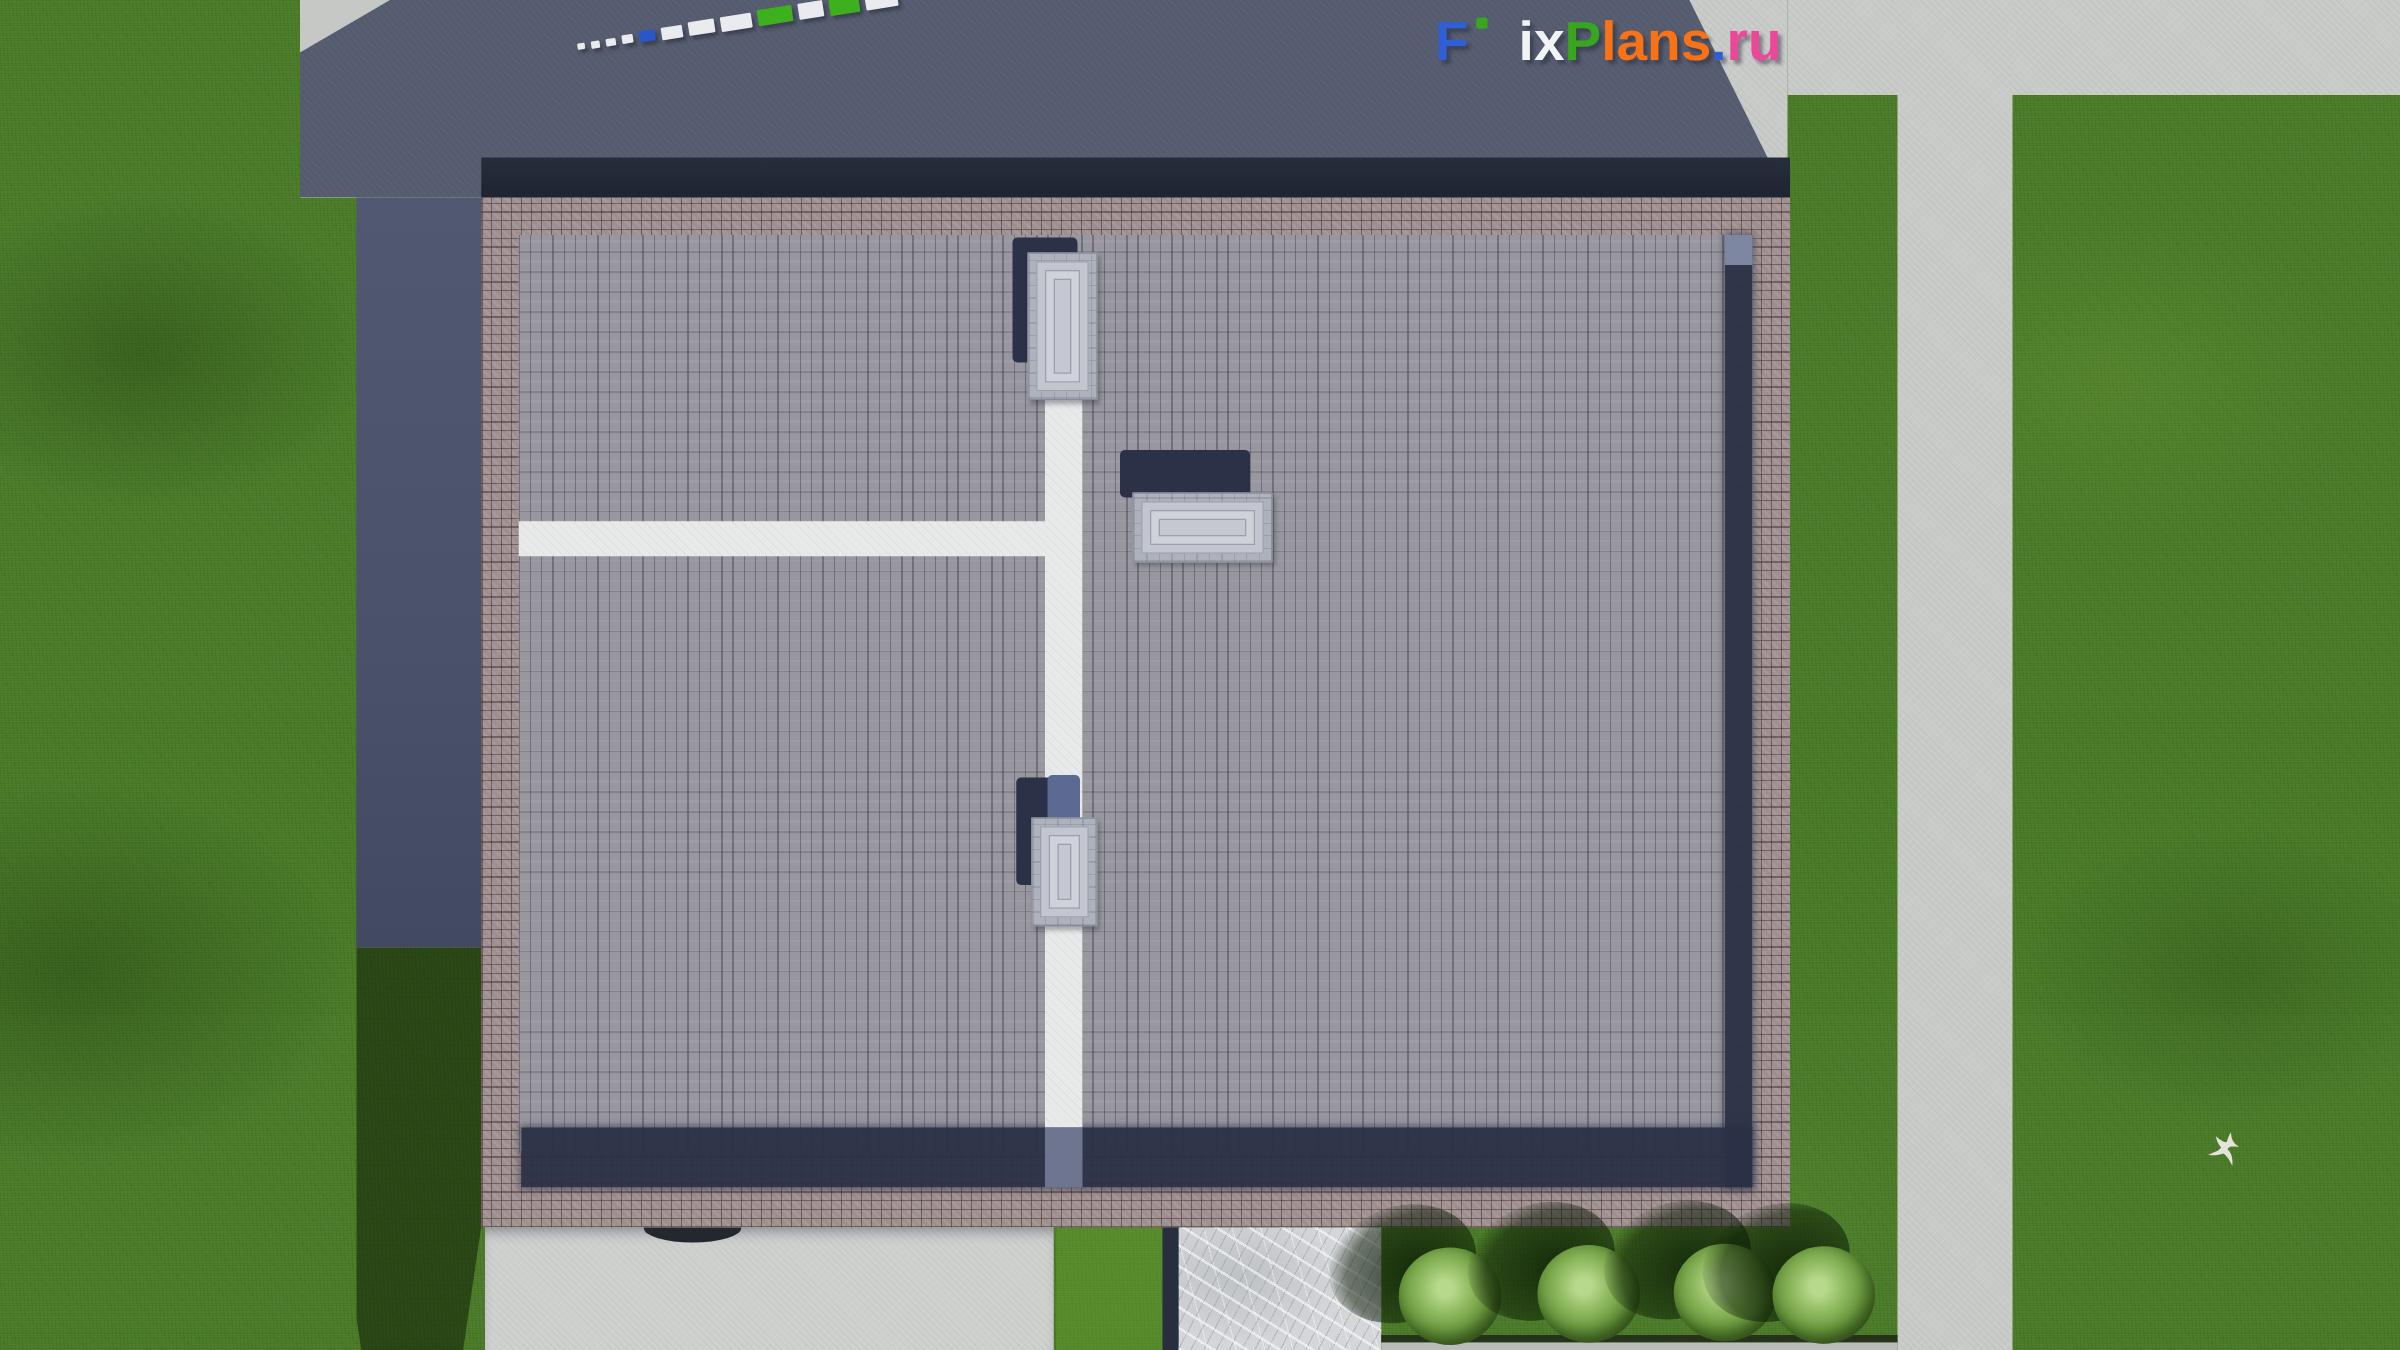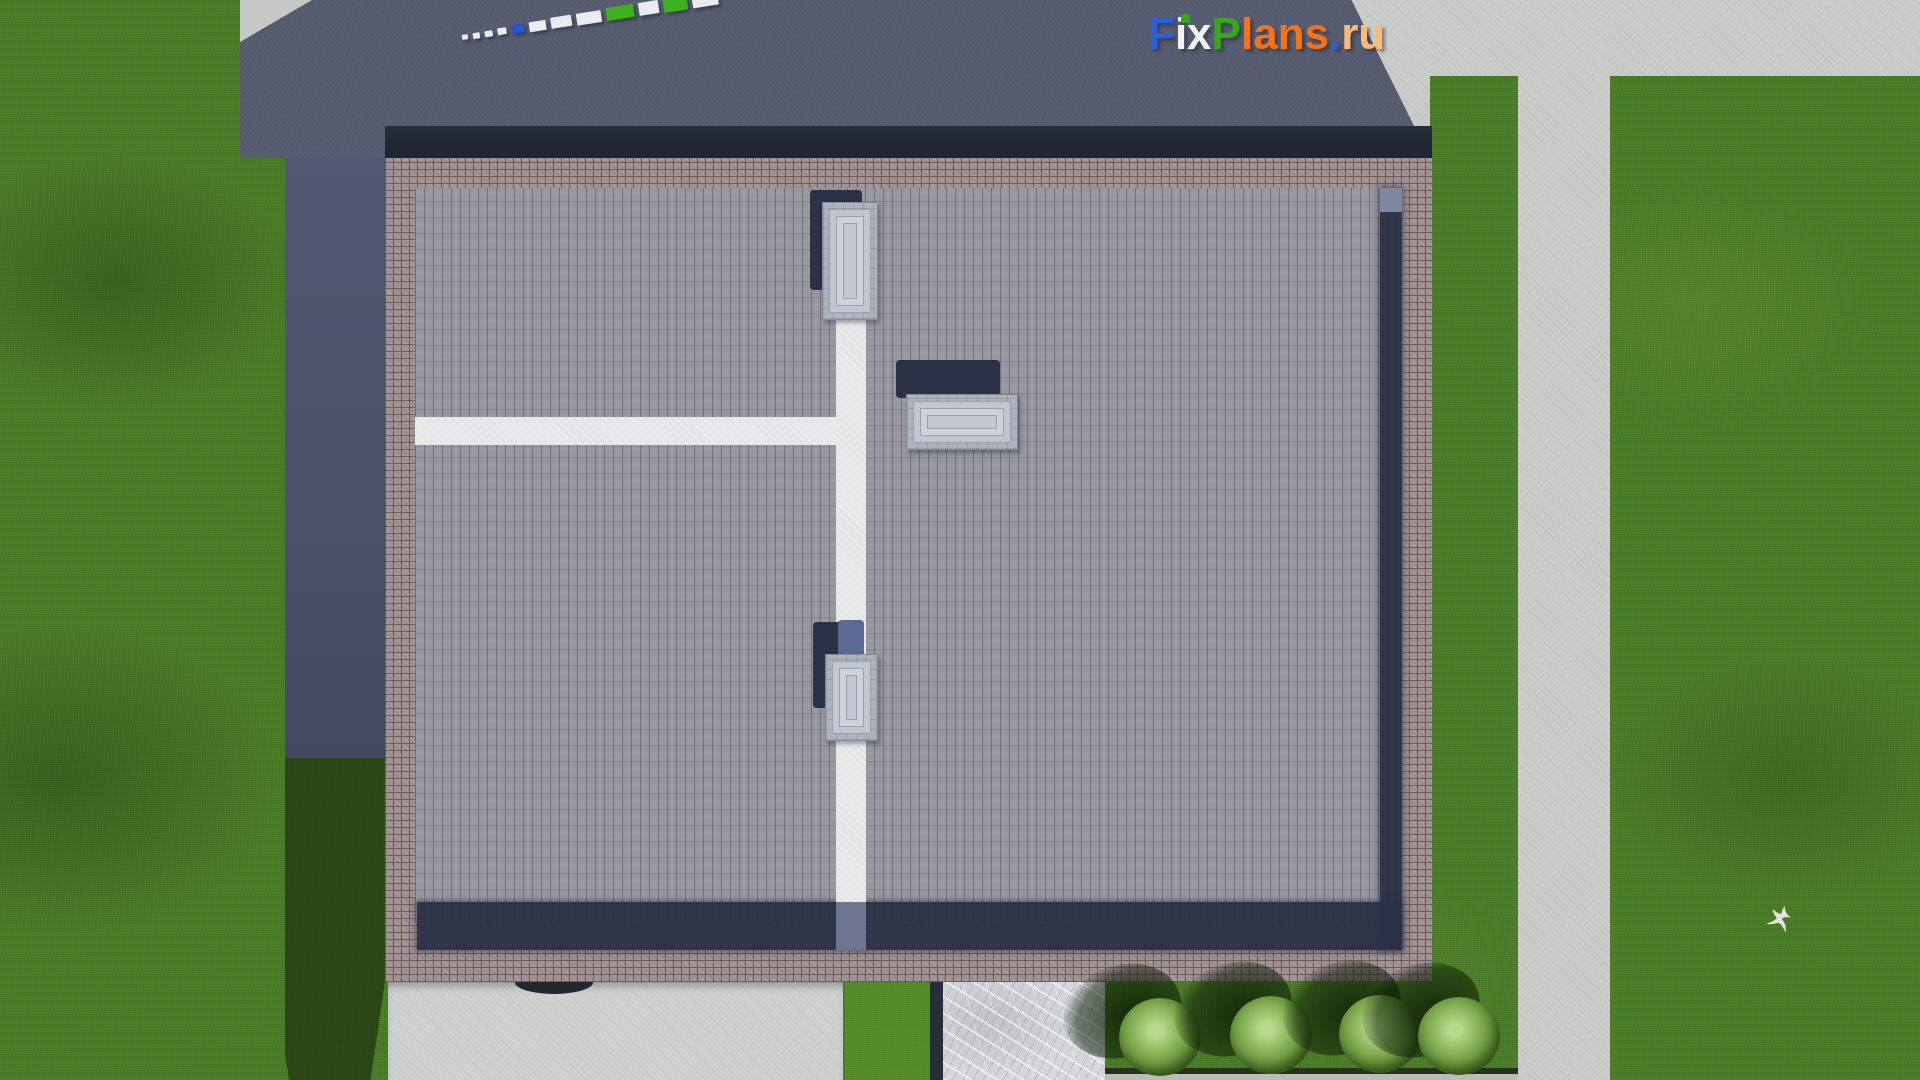--- a/index.html
+++ b/index.html
@@ -183,15 +183,15 @@
     </div>
 
   <div class="abs" style="left:1762px;top:902px;transform:rotate(16deg);">
     <svg width="36" height="36" viewBox="0 0 34 34">
       <path d="M17 3 C19 8 20 10 26 12 C21 13 19 13 18 16 C22 18 24 22 25 27 C21 23 19 21 16 20 C13 22 9 24 5 24 C9 21 12 19 13 16 C10 14 8 12 7 9 C11 11 14 12 16 11 C16 8 16 6 17 3 Z" fill="#ece9e4" opacity="0.95"></path>
     </svg>
   </div>
 
   <div class="abs" id="watermark" style="left:1148px;top:12px;" title="FixPlans.ru">
     <span class="abs" style="left: 33px; top: 2px; width: 9px; height: 9px; border-radius: 2px; background: rgb(57, 167, 30);"></span>
-  <span style="color: rgb(46, 95, 214);">F</span><span style="color: rgb(242, 243, 245);">ix</span><span style="color: rgb(57, 167, 30);">P</span><span style="color: #f97316;">lans</span><span style="color: rgb(46, 95, 214);">.</span><span style="color: #fdba74; margin-top: 28px;">ru</span></div>
+  <span style="color: rgb(46, 95, 214);">F</span><span style="color: rgb(242, 243, 245); margin-left: 40px;">ix</span><span style="color: rgb(57, 167, 30);">P</span><span style="color: #f97316;">lans</span><span style="color: rgb(46, 95, 214);">.</span><span style="color: #ec4899; margin-top: 28px;">ru</span></div>
 
 </div>
 
 </body></html>

